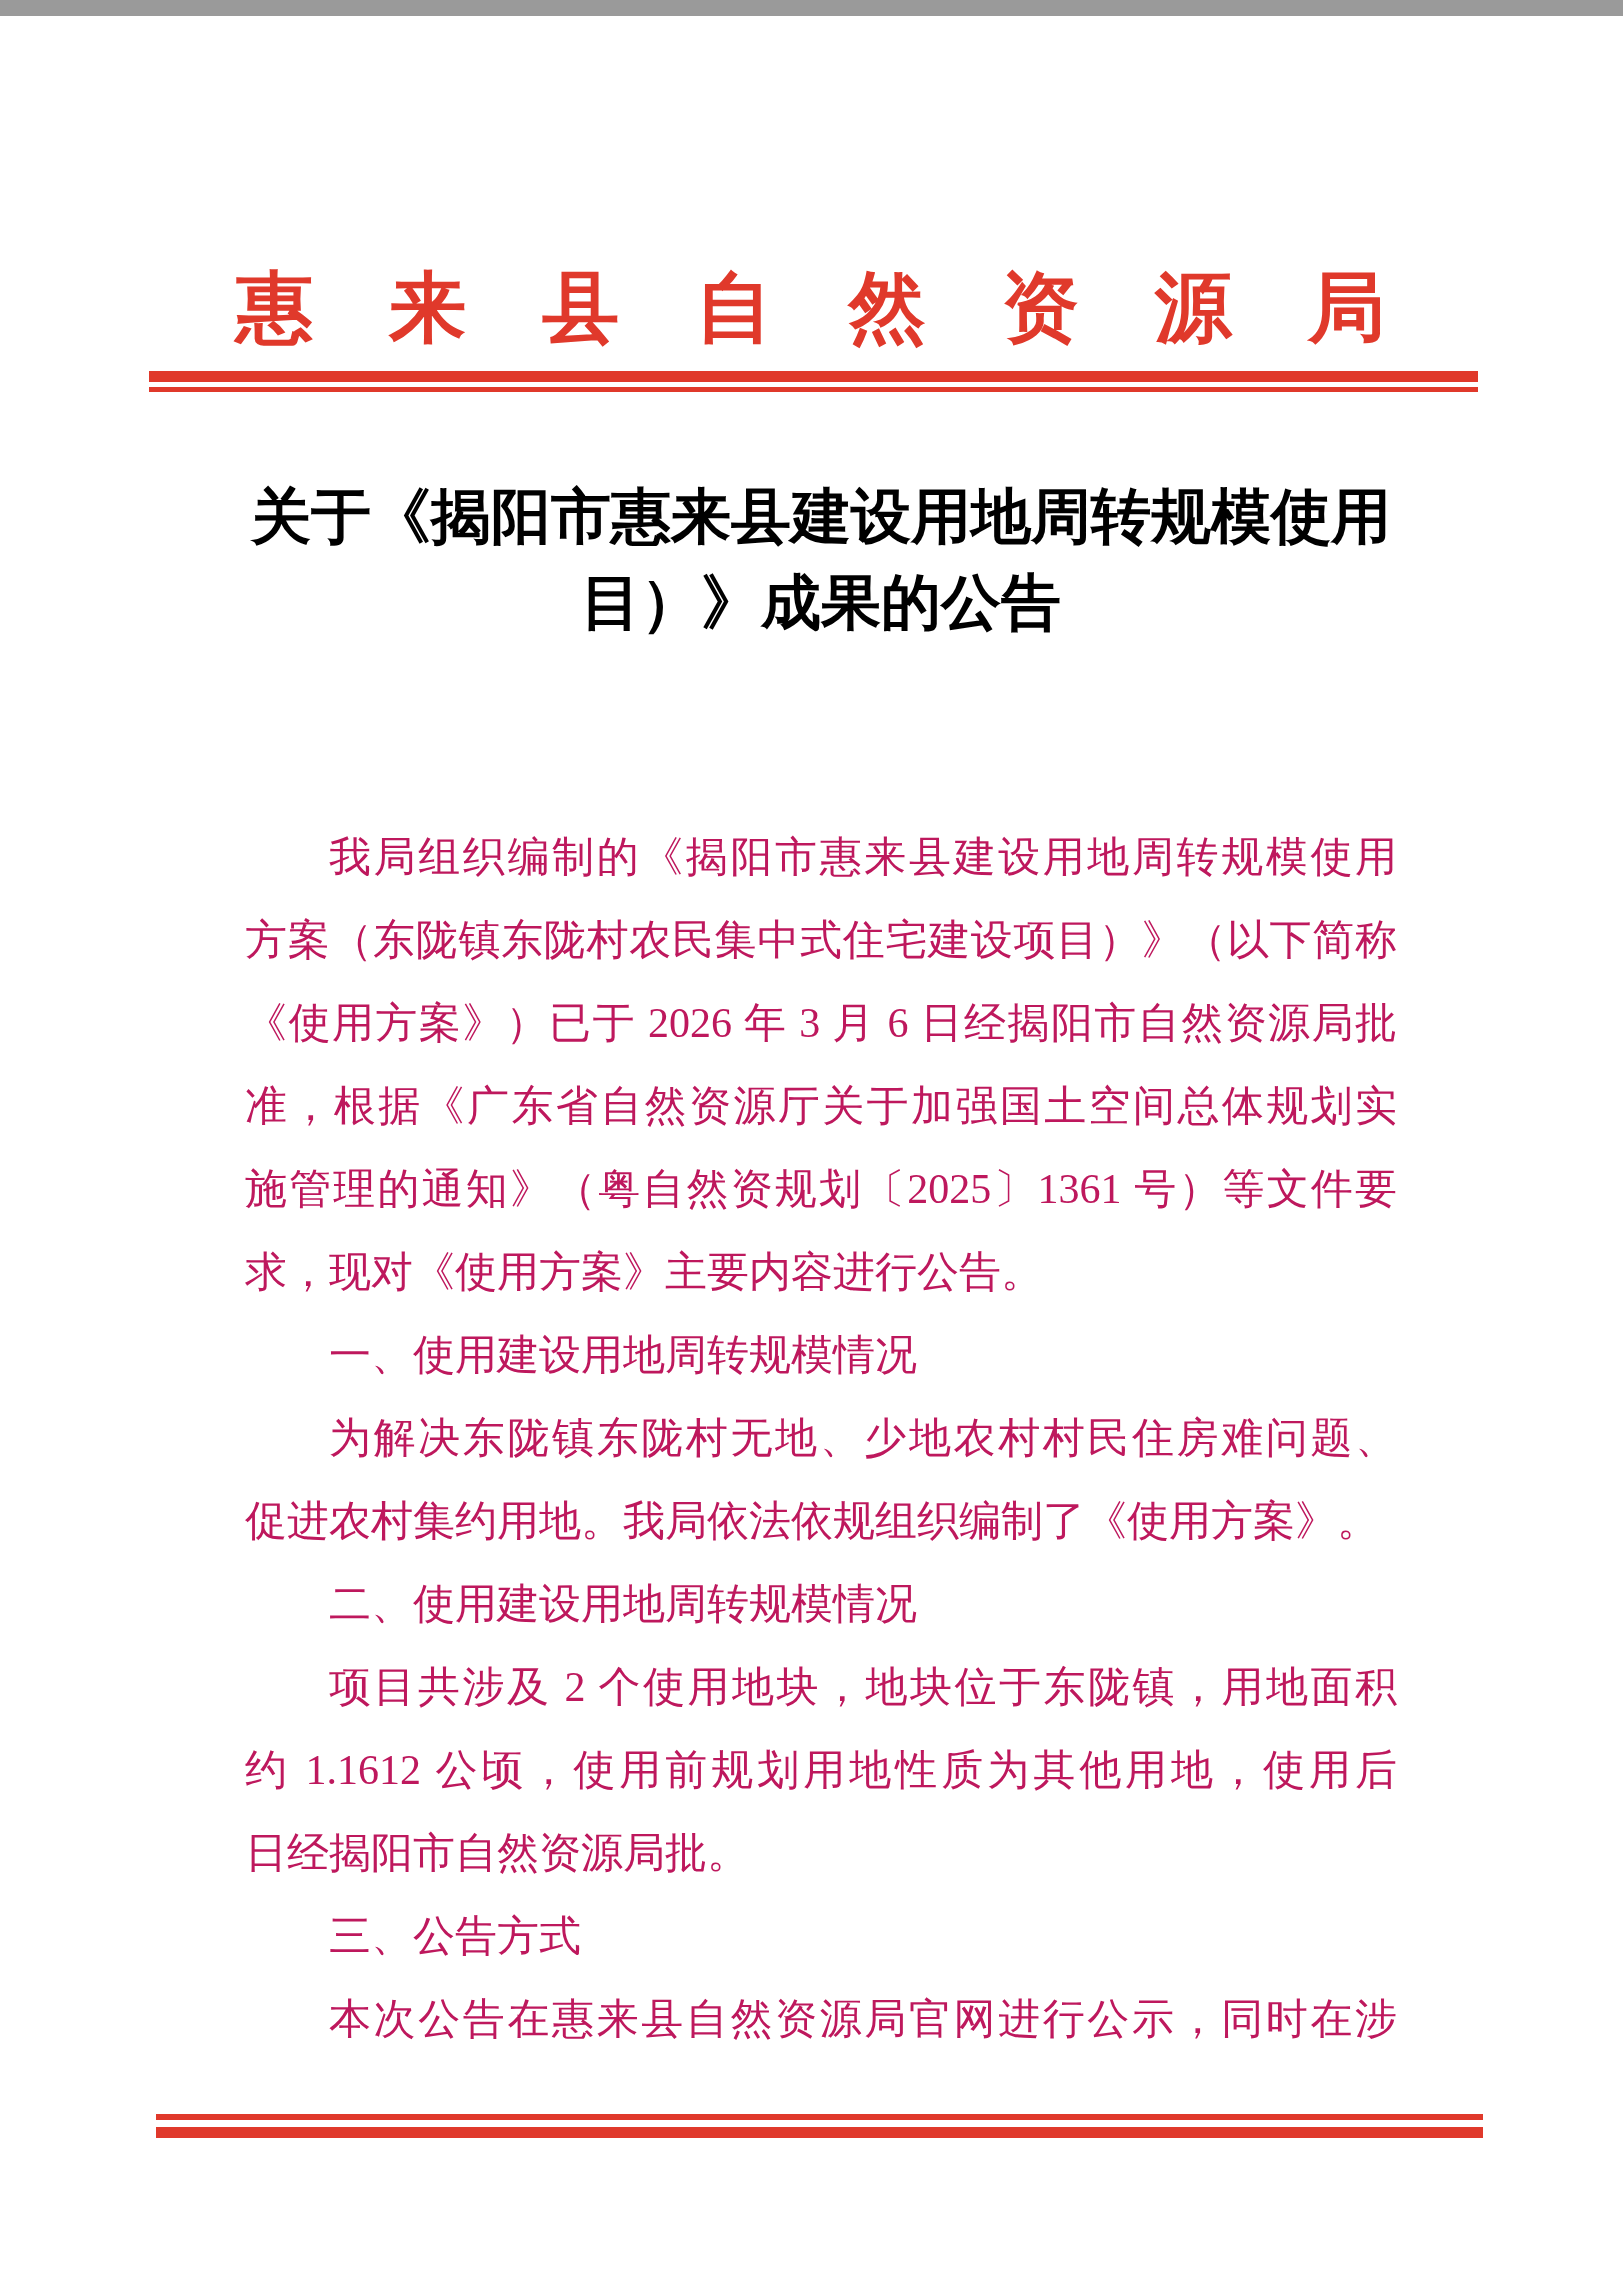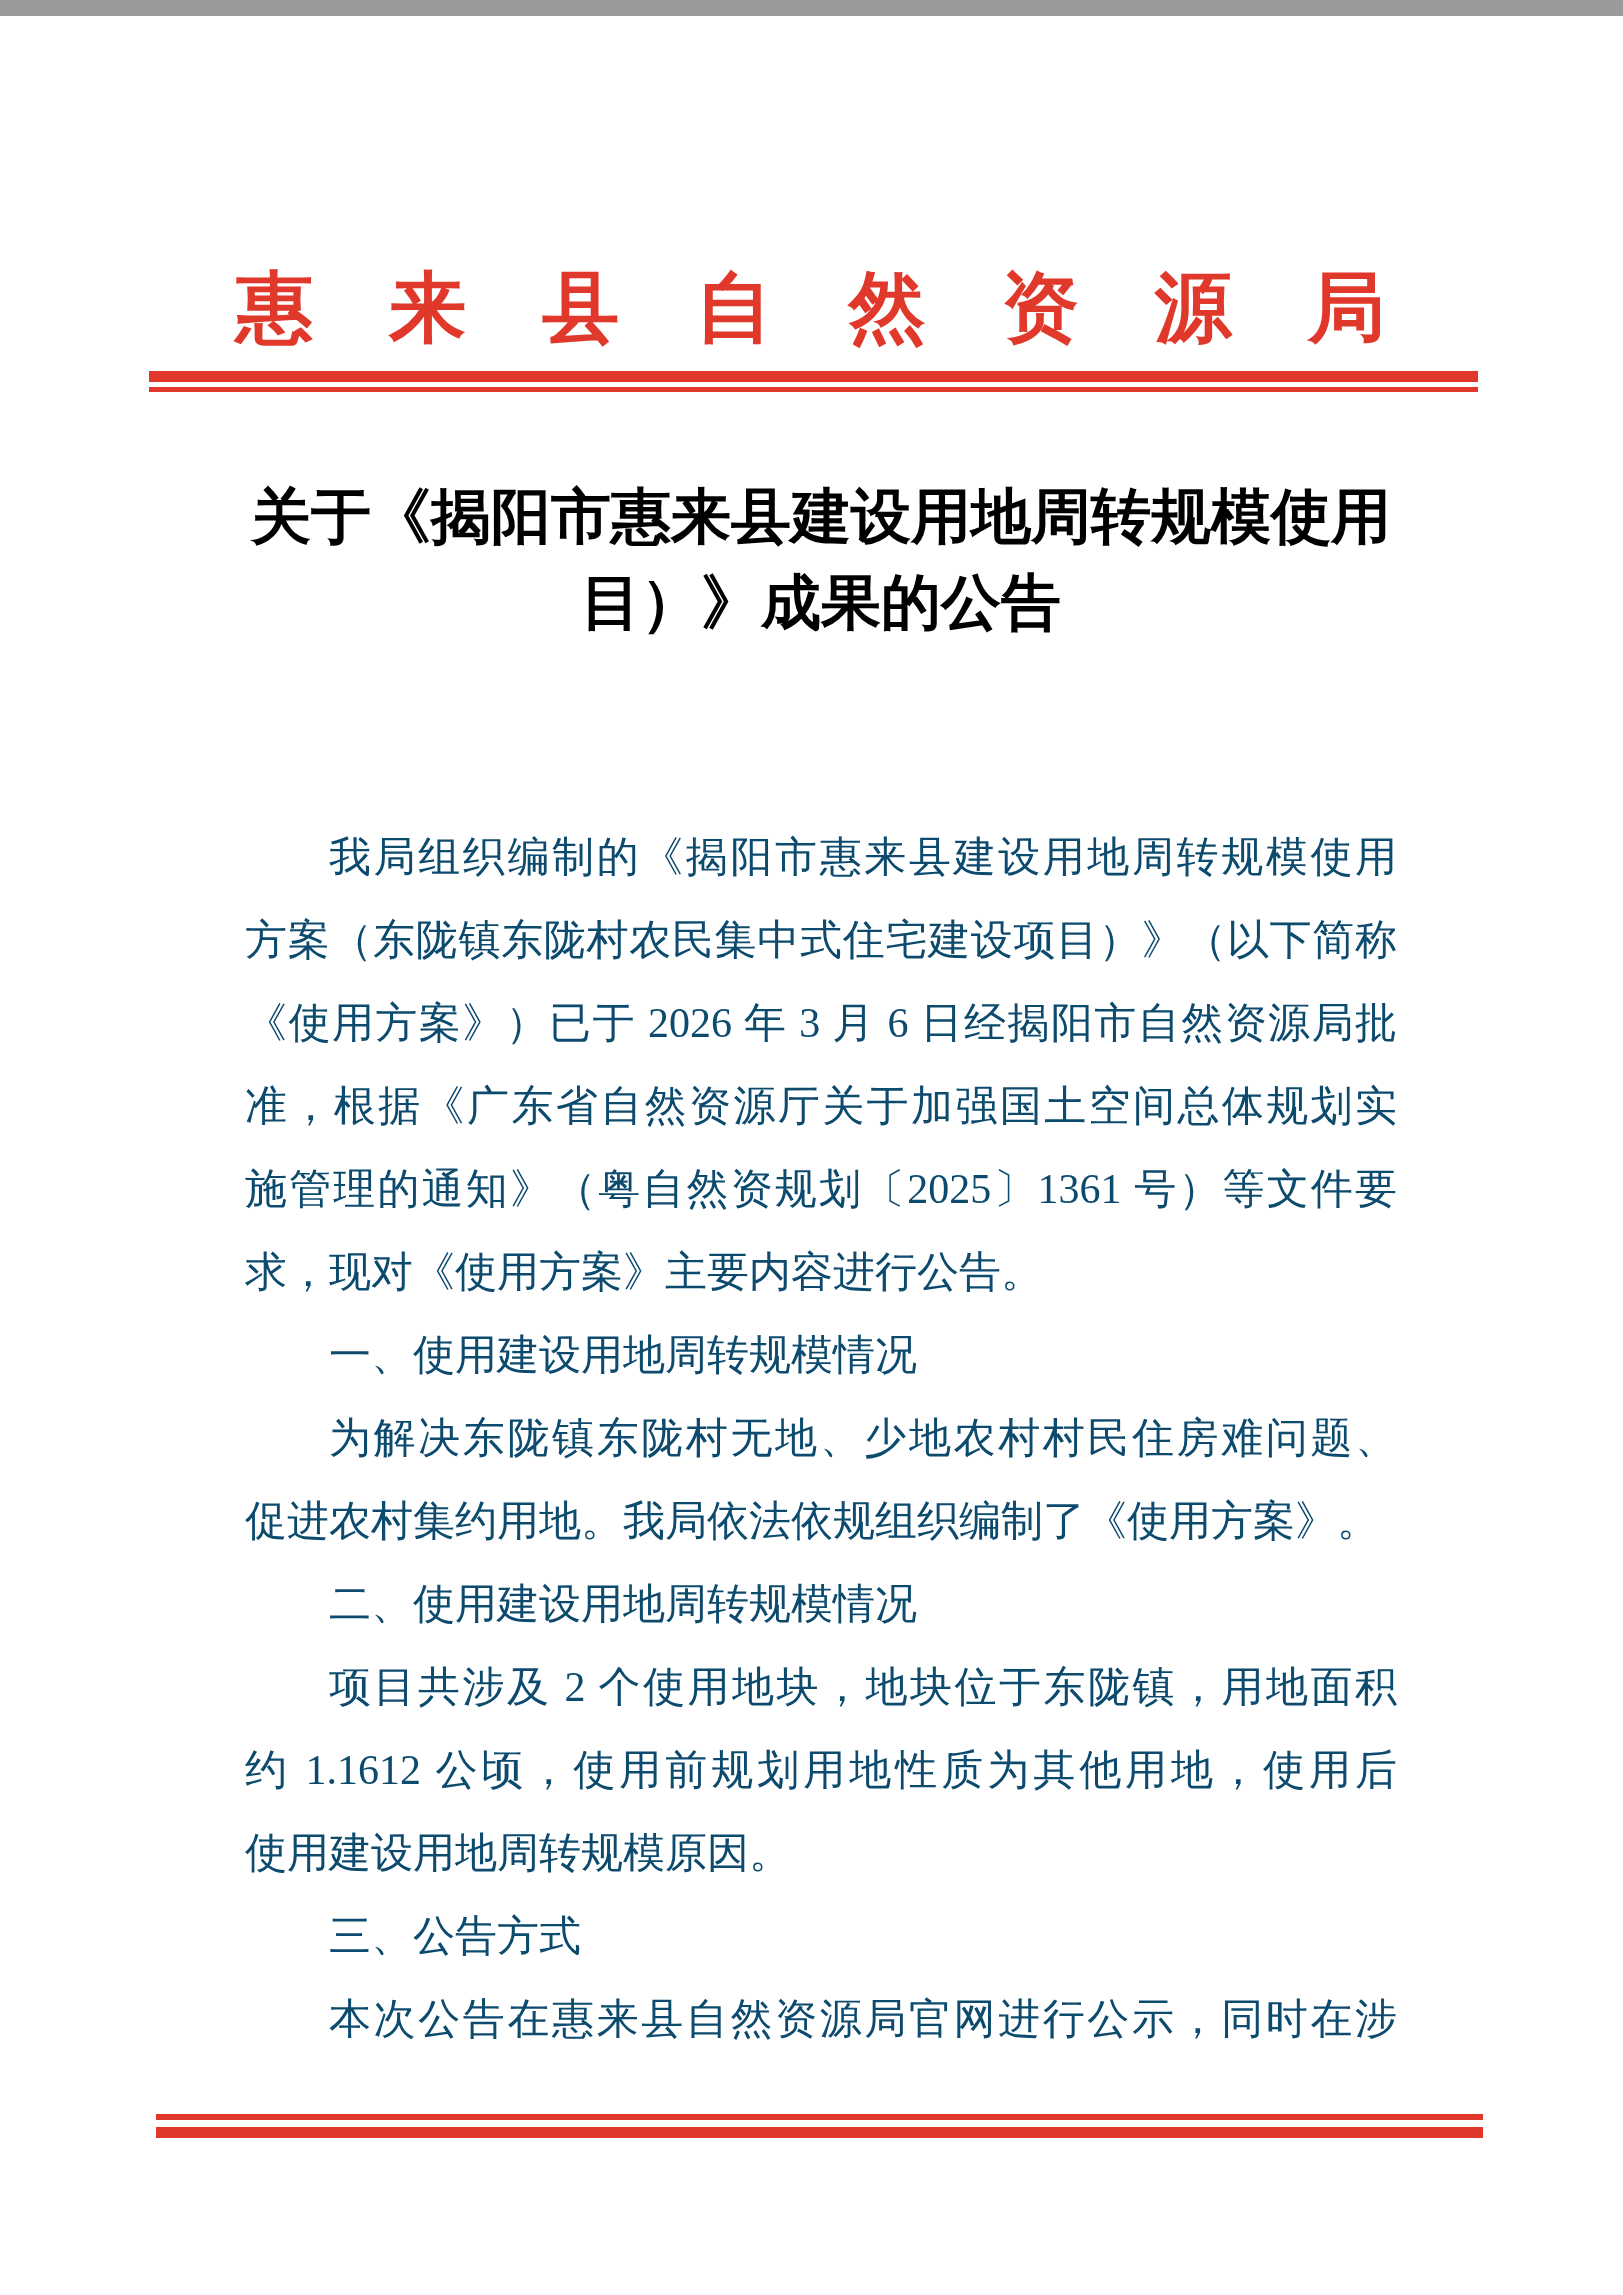--- a/index.html
+++ b/index.html
@@ -56,21 +56,21 @@
     letter-spacing: 0;
   }
   
   .body-text {
     position: absolute;
     top: 800px;
     left: 245px;
     width: 1152px;
     font-size: 42px;
     line-height: 83px;
-    color: #0c4a6e;
+    color: #be185d;
   }
   .body-text .line {
     width: 100%;
     white-space: nowrap;
   }
   .body-text .line.jf {
     white-space: normal;
     text-align: justify;
     text-align-last: justify;
     text-justify: inter-character;
@@ -100,21 +100,21 @@
     <div class="line jf">《使用方案》）已于 2026 年 3 月 6 日经揭阳市自然资源局批</div>
     <div class="line jf">准，根据《广东省自然资源厅关于加强国土空间总体规划实</div>
     <div class="line jf">施管理的通知》（粤自然资规划〔2025〕1361 号）等文件要</div>
     <div class="line">求，现对《使用方案》主要内容进行公告。</div>
     <div class="line indent">一、使用建设用地周转规模情况</div>
     <div class="line jf indent">为解决东陇镇东陇村无地、少地农村村民住房难问题、</div>
     <div class="line">促进农村集约用地。我局依法依规组织编制了《使用方案》。</div>
     <div class="line indent">二、使用建设用地周转规模情况</div>
     <div class="line jf indent">项目共涉及 2 个使用地块，地块位于东陇镇，用地面积</div>
     <div class="line jf">约 1.1612 公顷，使用前规划用地性质为其他用地，使用后</div>
-    <div class="line">使用建设用地周转规模原因。</div>
+    <div class="line">日经揭阳市自然资源局批。</div>
     <div class="line indent">三、公告方式</div>
     <div class="line jf indent">本次公告在惠来县自然资源局官网进行公示，同时在涉</div>
   </div>
 
   <div class="rule rule-bottom-thin"></div>
   <div class="rule rule-bottom-thick"></div>
 
 </div>
 
 

